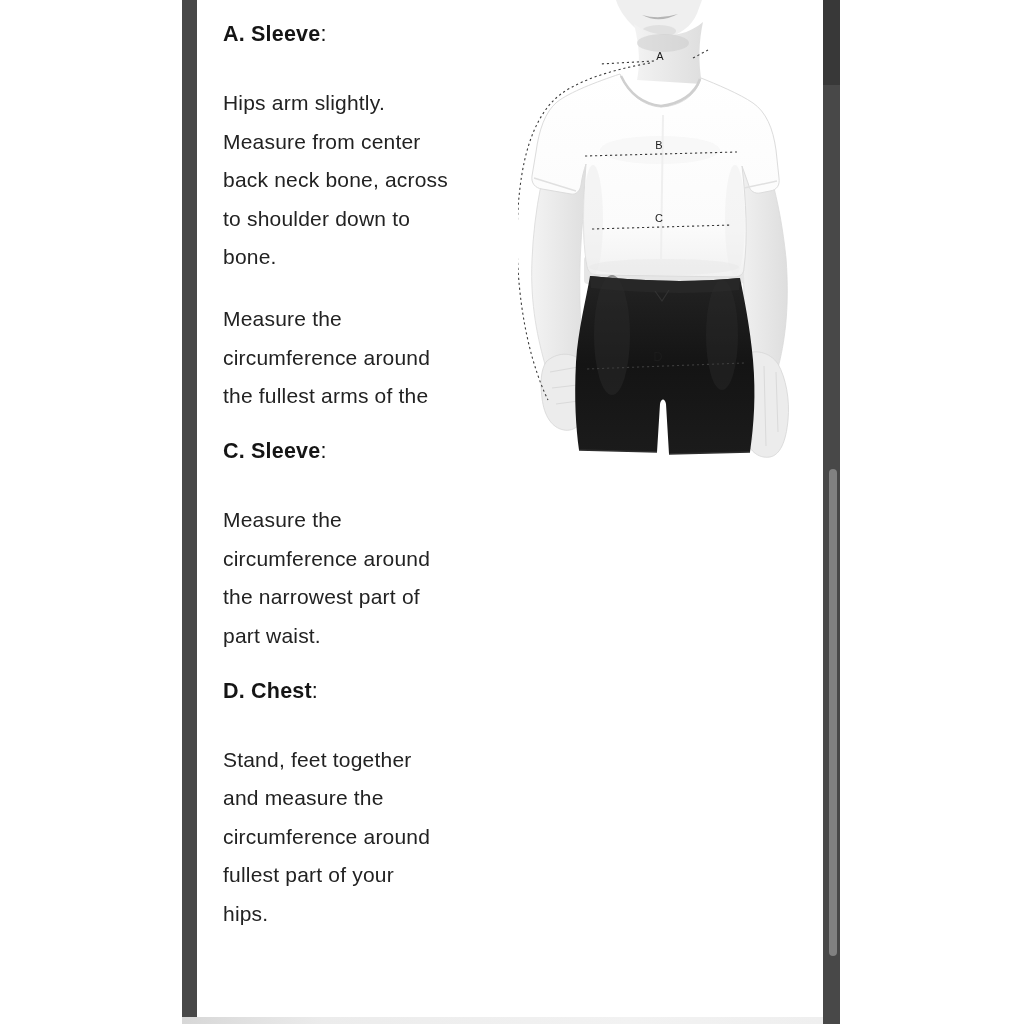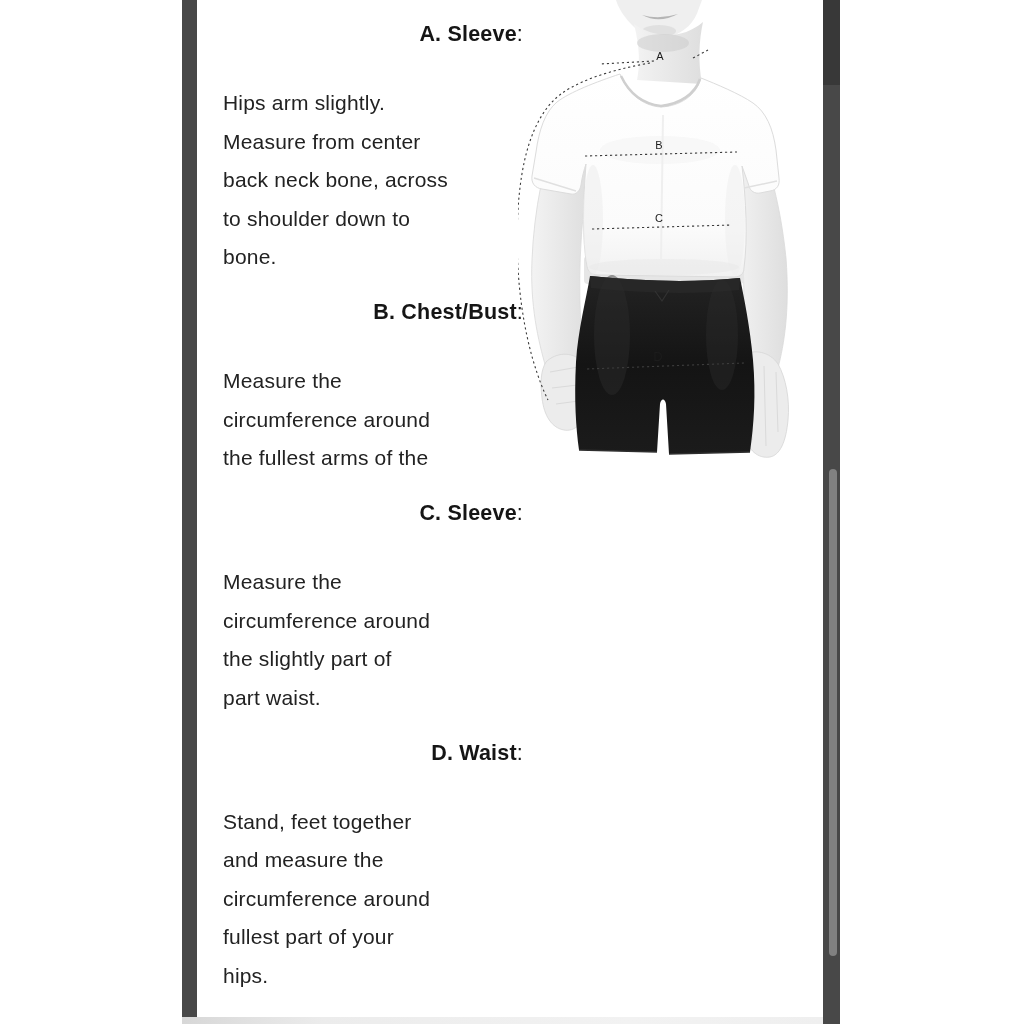--- a/index.html
+++ b/index.html
@@ -30,21 +30,21 @@
     position:absolute;left:182px;top:1017px;width:641px;height:7px;
     background:linear-gradient(90deg,#d7d7d7,#ececec 22%,#f2f2f2 70%,#efefef);
   }
   
   .text-col{
     position:absolute;left:223px;top:22px;width:300px;
     color:#1f1f1f;
   }
   .sec-heading{
     font-size:21.5px;font-weight:bold;line-height:24px;
-    margin:0 0 38px 0;color:#151515;letter-spacing:.2px;text-align:right;
+    margin:0 0 38px 0;color:#151515;letter-spacing:.2px;
   }
   .sec-heading .colon{font-weight:normal;}
   .sec-body{
     margin:0 0 23.5px 0;font-size:21px;line-height:38.5px;
     letter-spacing:.2px;color:#222222;
   }
   .sec-body .line{display:block;white-space:nowrap;}
   
   .figure-wrap{
     position:absolute;left:518px;top:0;width:306px;height:470px;
@@ -71,36 +71,35 @@
 
   <h3 class="sec-heading"><span>A. Sleeve</span><span class="colon">:</span></h3>
   <p class="sec-body">
     <span class="line">Hips arm slightly.</span>
     <span class="line">Measure from center</span>
     <span class="line">back neck bone, across</span>
     <span class="line">to shoulder down to</span>
     <span class="line">bone.</span>
   </p>
 
-  <h3 class="sec-heading"><span>B. Chest/Bust</span><span class="colon">:</span></h3>
   <p class="sec-body">
     <span class="line">Measure the</span>
     <span class="line">circumference around</span>
     <span class="line">the fullest arms of the</span>
   </p>
 
   <h3 class="sec-heading"><span>C. Sleeve</span><span class="colon">:</span></h3>
   <p class="sec-body">
     <span class="line">Measure the</span>
     <span class="line">circumference around</span>
-    <span class="line">the slightly part of</span>
+    <span class="line">the narrowest part of</span>
     <span class="line">part waist.</span>
   </p>
 
-  <h3 class="sec-heading"><span>D. Waist</span><span class="colon">:</span></h3>
+  <h3 class="sec-heading"><span>D. Chest</span><span class="colon">:</span></h3>
   <p class="sec-body">
     <span class="line">Stand, feet together</span>
     <span class="line">and measure the</span>
     <span class="line">circumference around</span>
     <span class="line">fullest part of your</span>
     <span class="line">hips.</span>
   </p>
 
 </div>
 

